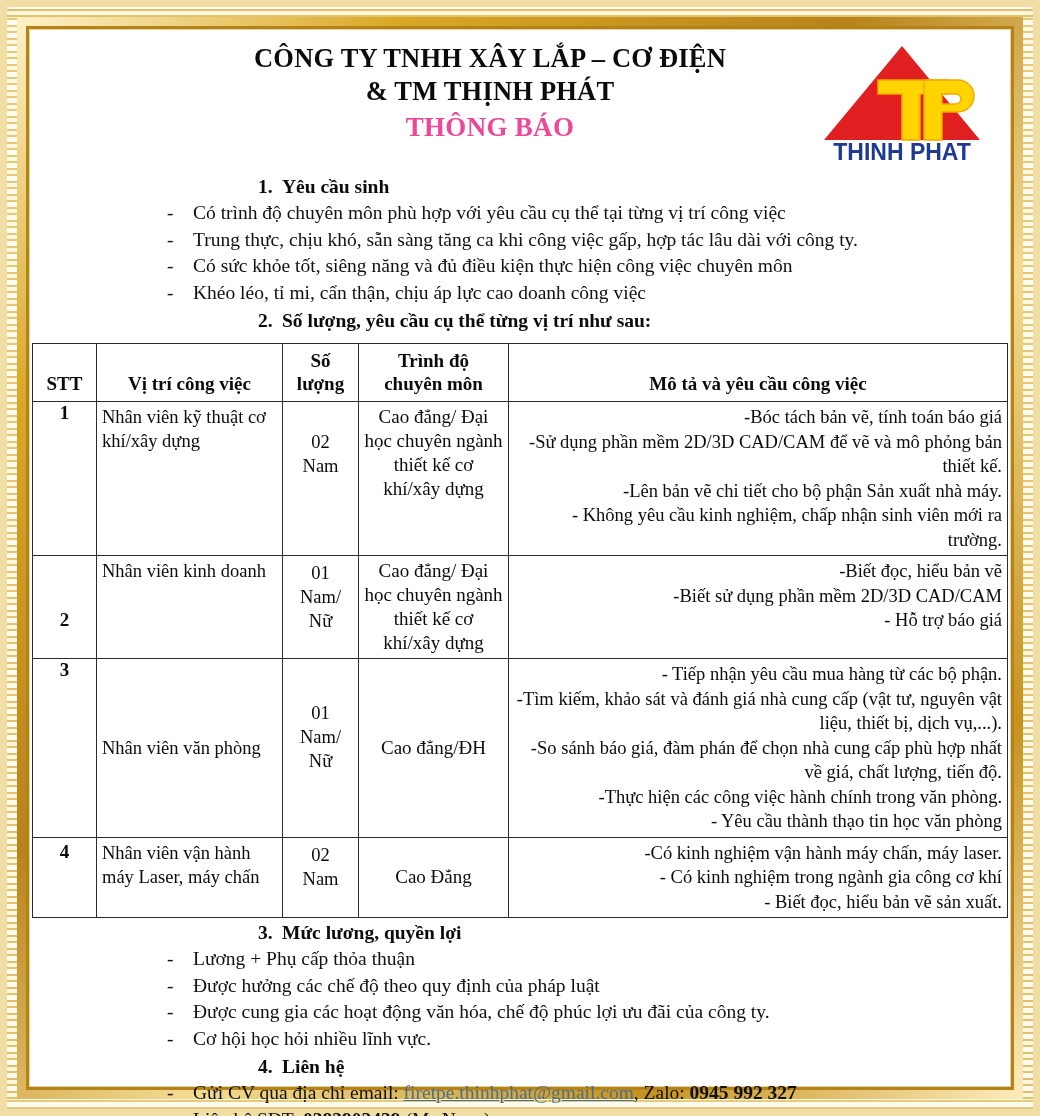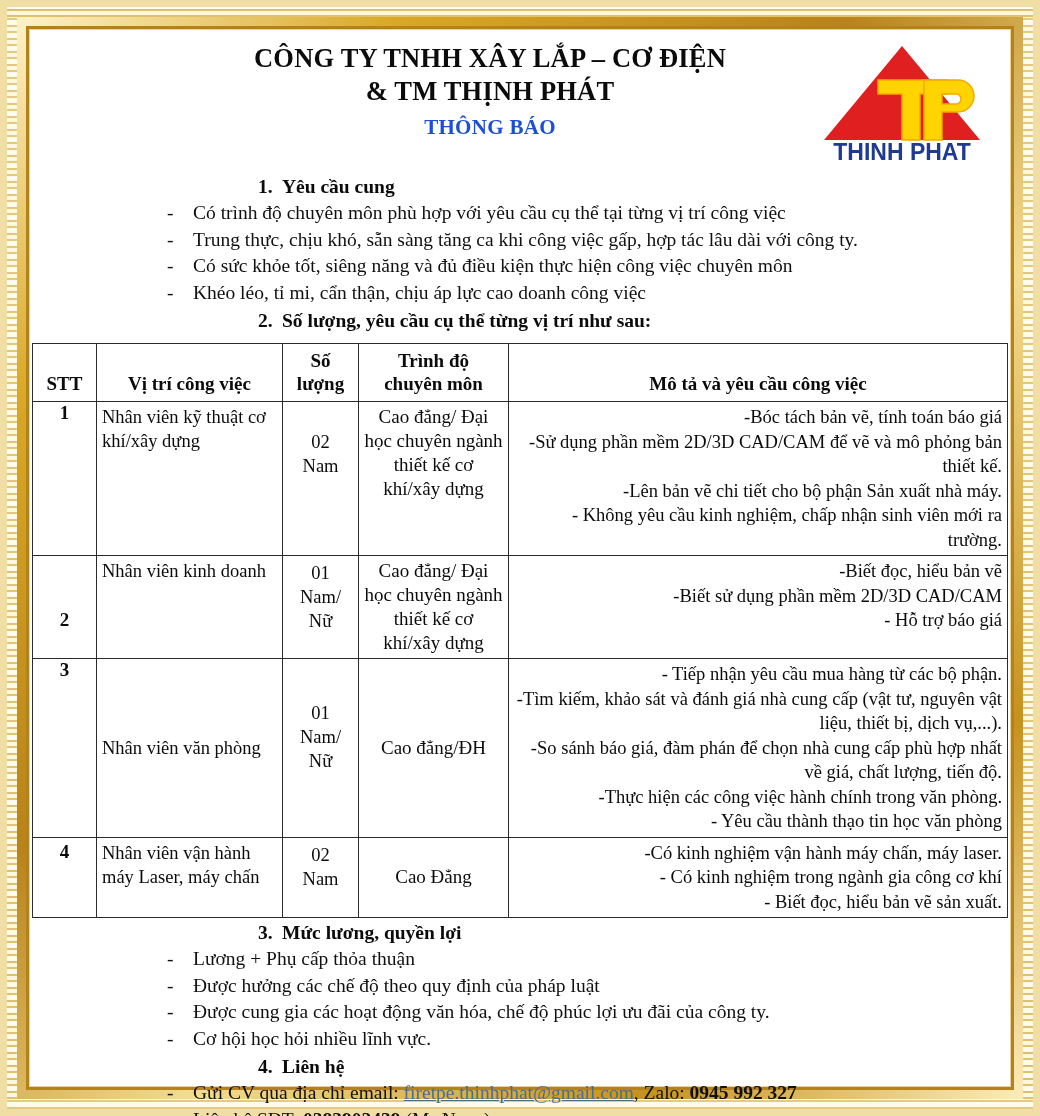--- a/index.html
+++ b/index.html
@@ -80,23 +80,23 @@
   .t-line{
     font-weight:bold;
     font-size:26.5px;
     line-height:33px;
     letter-spacing:.2px;
     color:#0b0b0b;
     white-space:nowrap;
   }
   .t-thongbao{
     font-weight:bold;
-    font-size:21px;
+    font-size:27px;
     line-height:34px;
-    color:#1d4ed8;
+    color:#ec4899;
     letter-spacing:.3px;
     margin-top:2px;
   }
 
   
   .logo{
     position:absolute;right:22px;top:4px;
     width:172px;height:128px;
   }
   .logo svg{display:block;width:172px;height:128px;}
@@ -233,21 +233,21 @@
           <g fill="#ffd400" stroke="#f5a800" stroke-width="1.5">
             <path d="M62,44 H132 V58 H104 V104 H86 V58 H62 Z"></path>
             <path d="M108,44 H142 a16,16 0 0 1 0,32 h-16 v28 h-18 Z M126,58 v10 h14 a5,5 0 0 0 0,-10 Z"></path>
           </g>
           <text x="86" y="124" text-anchor="middle" font-family="Liberation Sans, sans-serif" font-size="23" font-weight="bold" fill="#1f3a93">THINH PHAT</text>
         </svg>
       </div>
     </div>
 
     <div class="sec-head">
-      <span class="num">1.</span><span>Yêu cầu cung</span>
+      <span class="num">1.</span><span>Yêu cầu sinh</span>
     </div>
     <ul class="dash">
       <li><span class="dash-mark">-</span><span>Có trình độ chuyên môn phù hợp với yêu cầu cụ thể tại từng vị trí công việc</span></li>
       <li><span class="dash-mark">-</span><span>Trung thực, chịu khó, sẵn sàng tăng ca khi công việc gấp, hợp tác lâu dài với công ty.</span></li>
       <li><span class="dash-mark">-</span><span>Có sức khỏe tốt, siêng năng và đủ điều kiện thực hiện công việc chuyên môn</span></li>
       <li><span class="dash-mark">-</span><span>Khéo léo, tỉ mi, cẩn thận, chịu áp lực cao doanh công việc</span></li>
     </ul>
 
     <div class="sec-head">
       <span class="num">2.</span><span>Số lượng, yêu cầu cụ thể từng vị trí như sau:</span>

